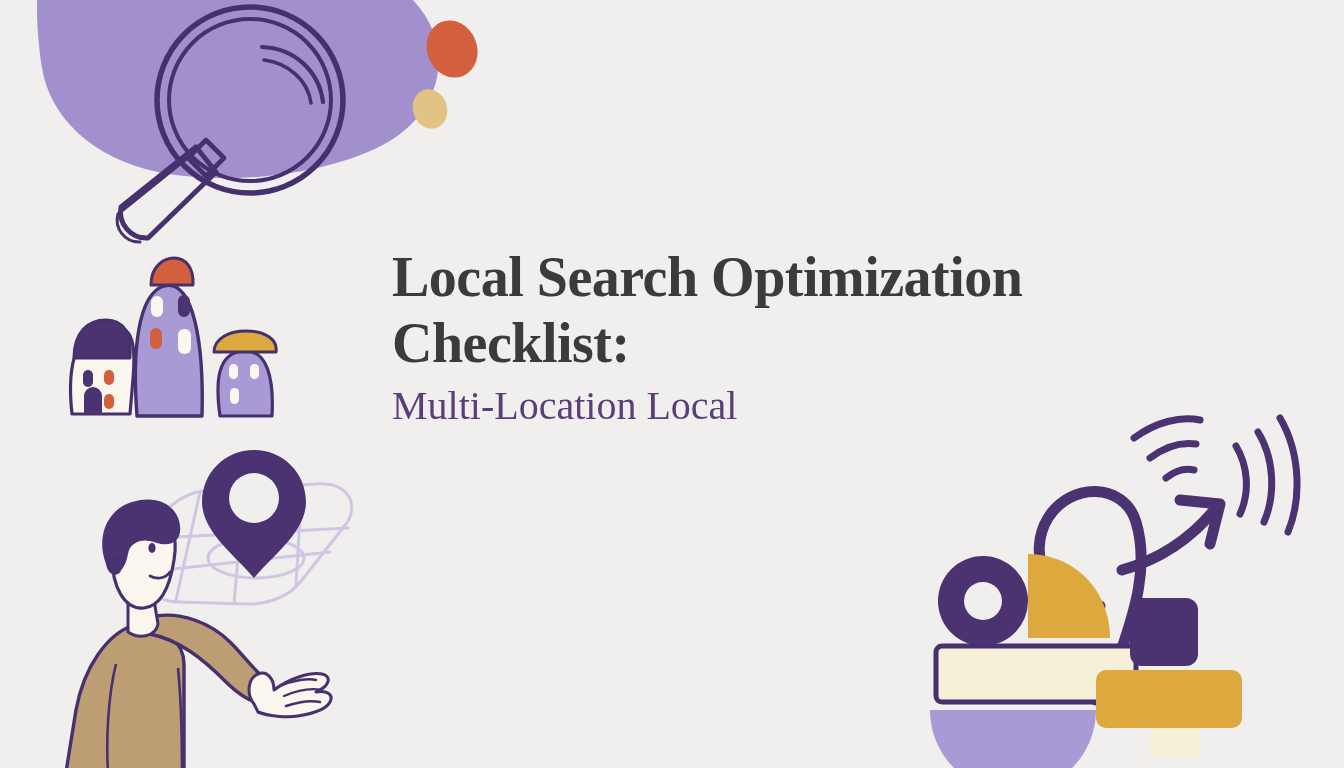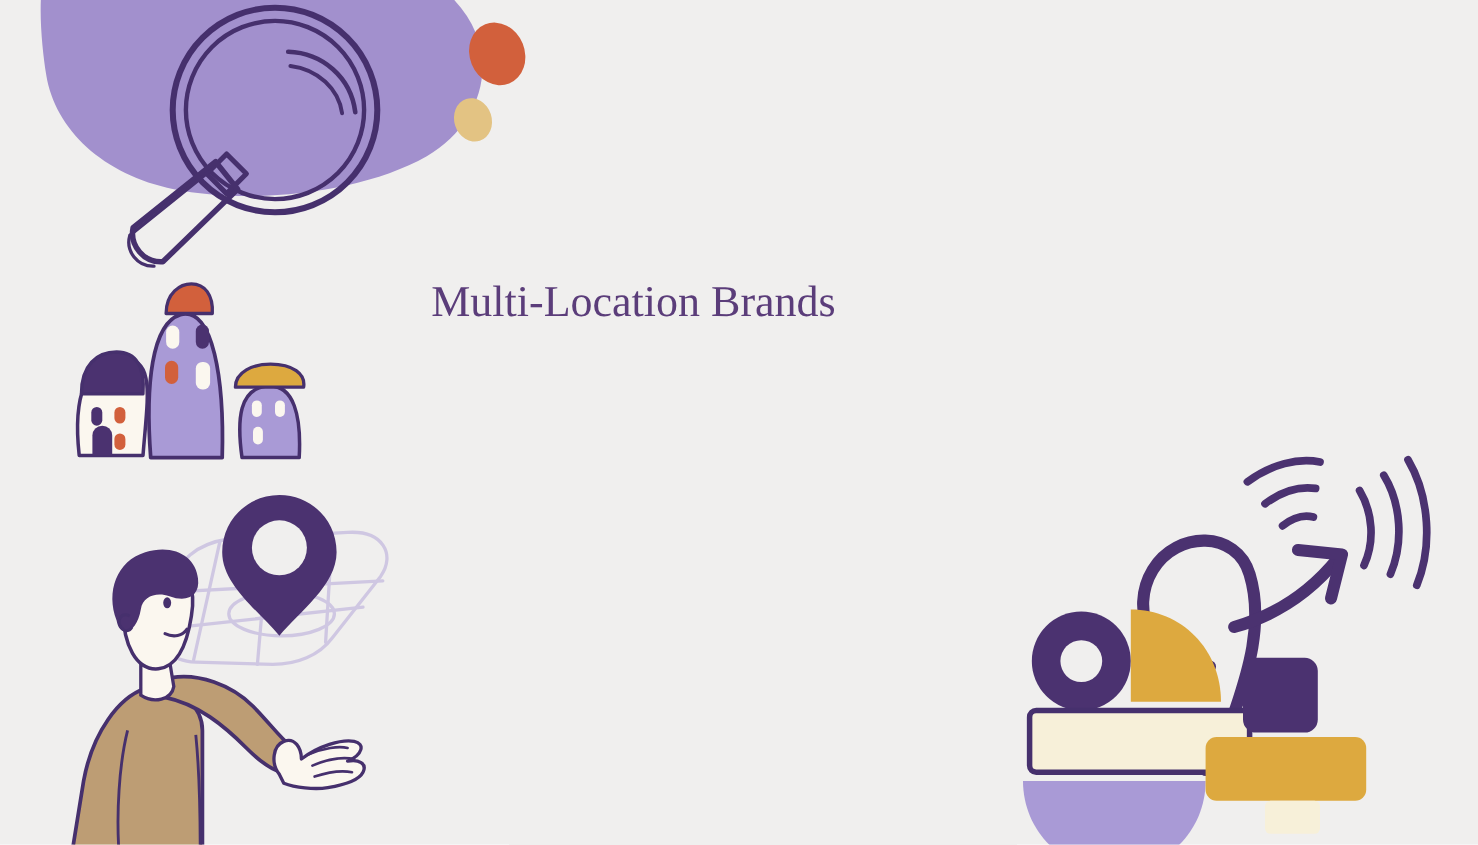--- a/index.html
+++ b/index.html
@@ -219,16 +219,17 @@
 
       <g>
         <rect x="212" y="240" width="68" height="68" rx="12" fill="#4b3270"></rect>
         <rect x="178" y="312" width="146" height="58" rx="10" fill="#dda93f"></rect>
         <rect x="232" y="370" width="50" height="30" rx="5" fill="#f7f0d9"></rect>
       </g>
     </svg>
   </div>
 
   <div class="text-block">
-    <p class="subtitle">Multi-Location Brands</p>
+    <h1 class="title">Local Search Optimization Checklist:</h1>
+    <p class="subtitle">Multi-Location Local</p>
   </div>
 
 </div>
 
 </body></html>

